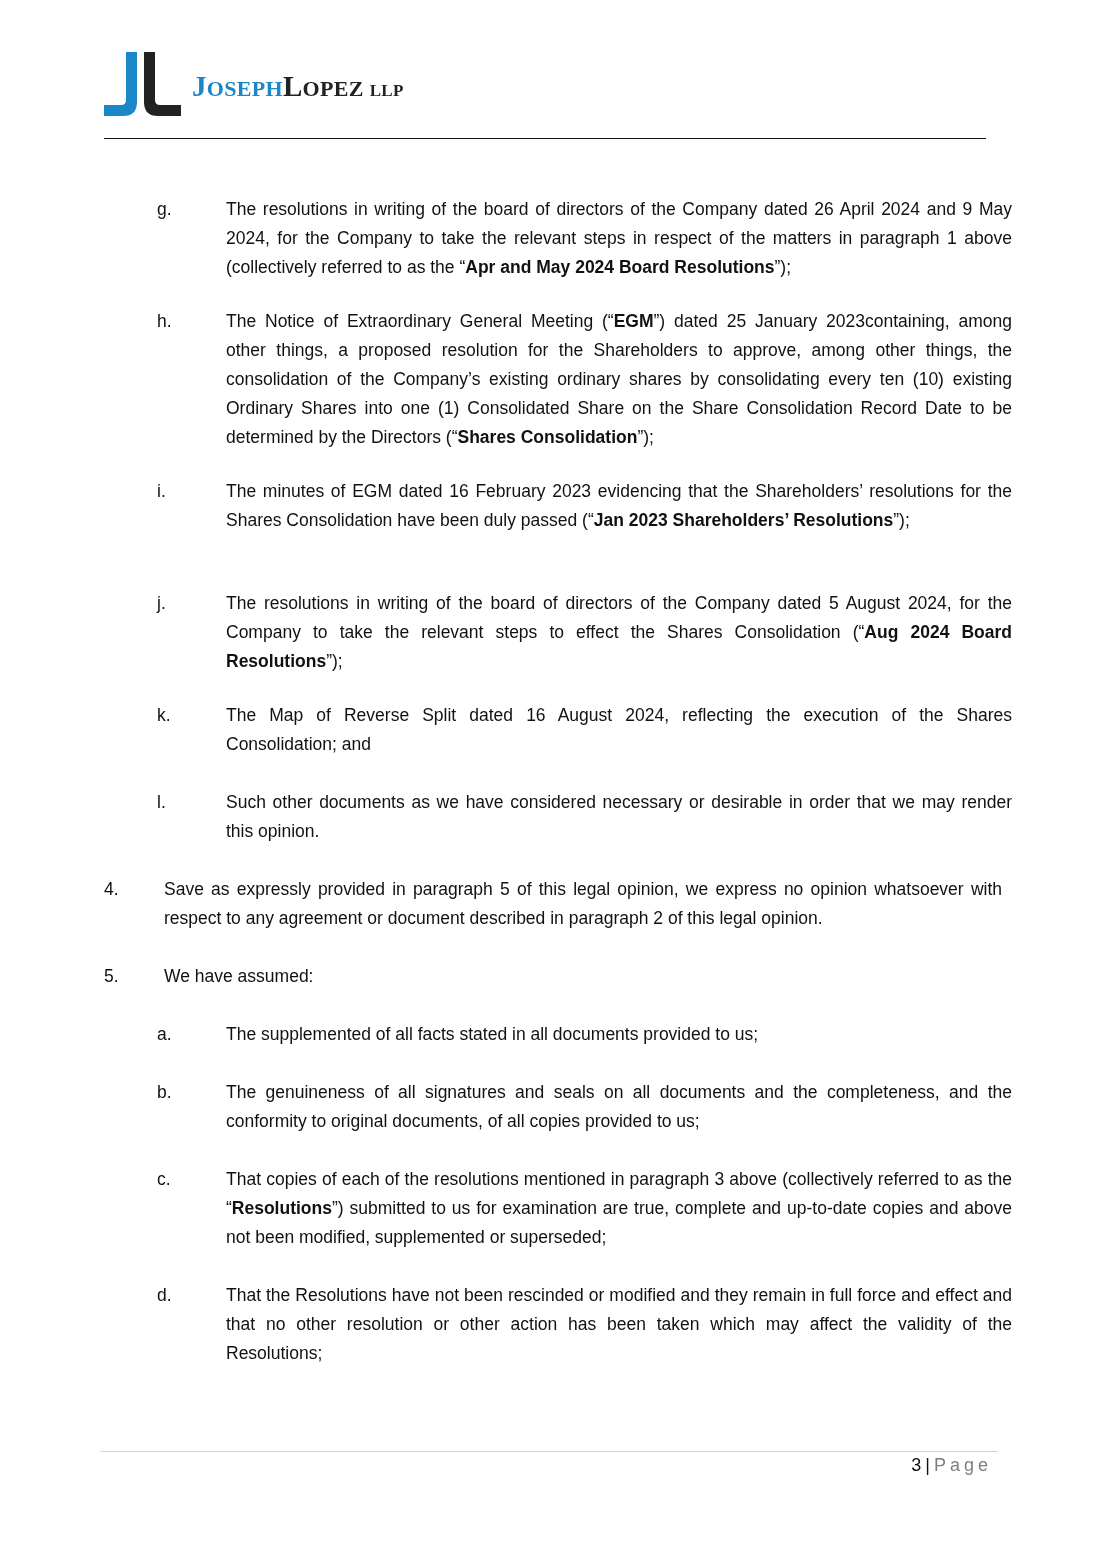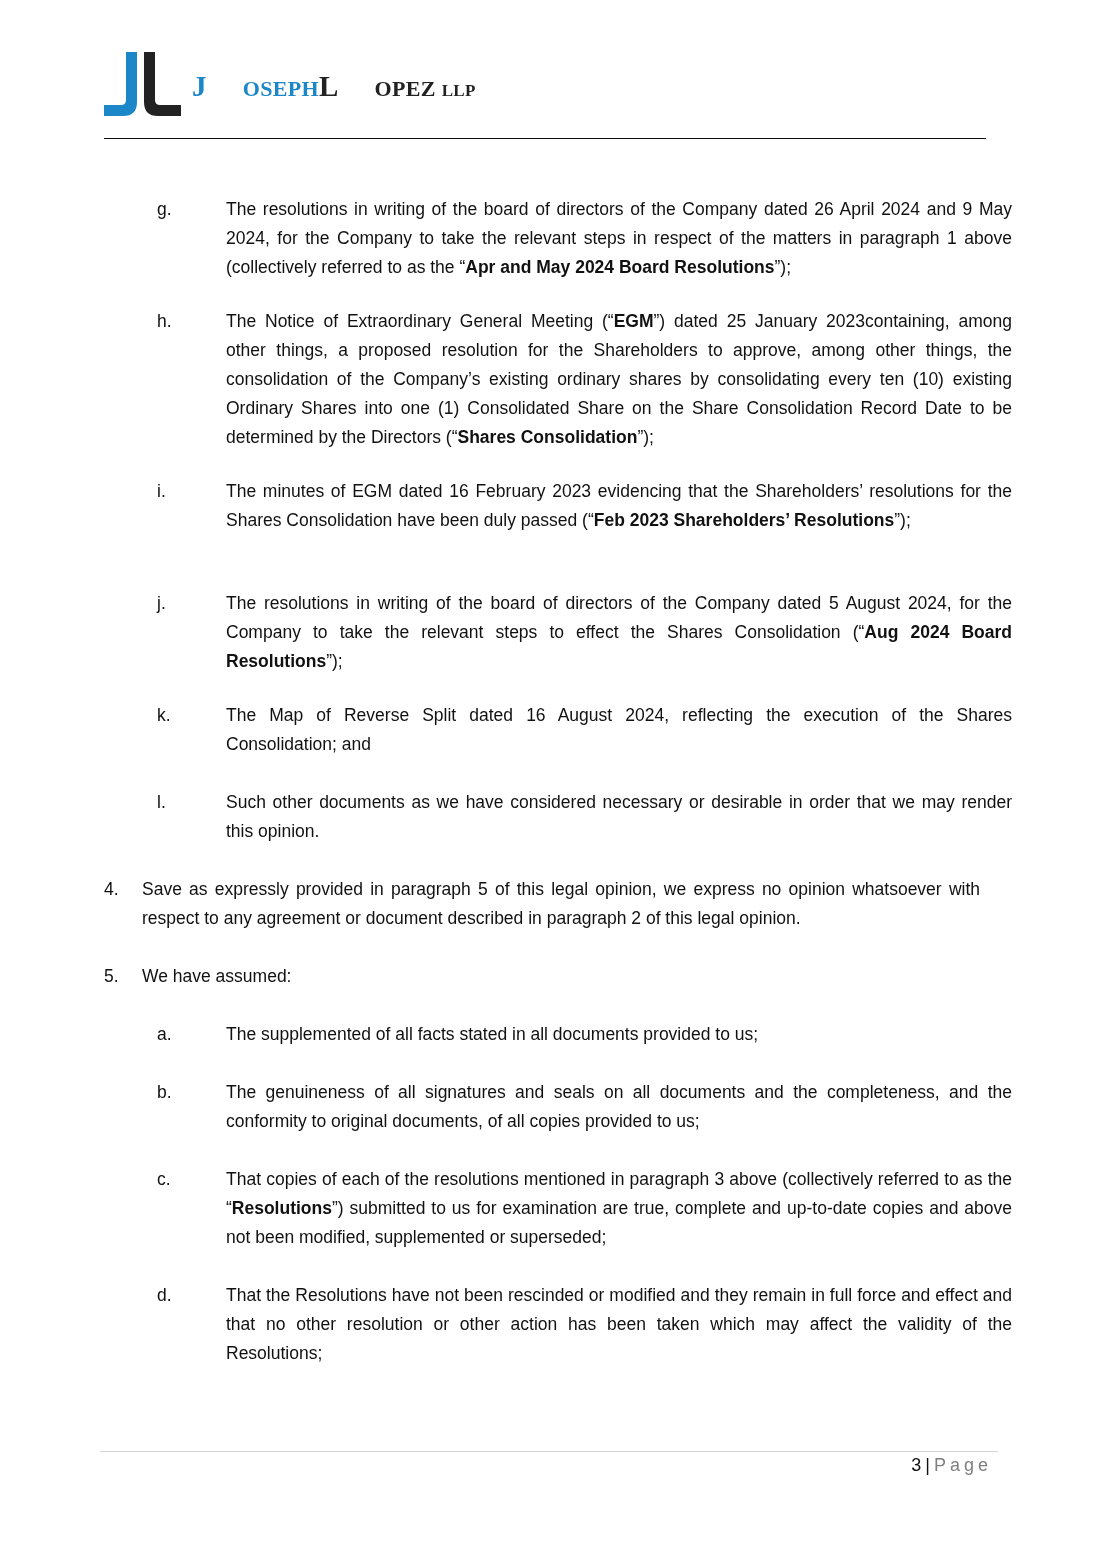--- a/index.html
+++ b/index.html
@@ -3,34 +3,34 @@
 <meta charset="utf-8">
 <style>
   html, body { margin: 0; padding: 0; background: #ffffff; }
   body { width: 1100px; height: 1556px; position: relative; overflow: hidden;
          font-family: "Liberation Sans", sans-serif; color: #111; }
   .logo { position: absolute; left: 104px; top: 52px; height: 68px; }
   .logo-mark { position: absolute; left: 0; top: 0; width: 80px; height: 68px; }
   .logo-text { position: absolute; left: 88px; top: 18px; white-space: nowrap;
                font-family: "Liberation Serif", serif; font-weight: bold; letter-spacing: 0.3px; }
   .logo-text .big { font-size: 29px; }
-  .logo-text .small { font-size: 22px; margin-left: 36px; }
+  .logo-text .small { font-size: 22px; }
   .logo-text .blue { color: #1b86c8; }
   .logo-text .dark { color: #222; }
   .logo-text .llp { font-size: 17px; color: #222; margin-left: 6px; }
   .header-rule { position: absolute; left: 104px; width: 882px; top: 138px; height: 0;
                  border-top: 1.5px solid #111; }
   .content { position: absolute; left: 0; top: 195px; width: 1100px; }
   .item { position: absolute; font-size: 17.5px; line-height: 29px; }
   .marker { position: absolute; }
   .text { position: absolute; text-align: justify; text-align-last: left; }
   .sub .marker { left: 157px; }
   .sub .text { left: 226px; width: 786px; }
   .main .marker { left: 104px; }
-  .main .text { left: 142px; width: 838px; }
+  .main .text { left: 164px; width: 838px; }
   b { font-weight: bold; }
   .footer-rule { position: absolute; left: 100px; width: 898px; top: 1451px;
                  border-top: 1px solid #d4d4d4; }
   .footer { position: absolute; right: 108px; top: 1455px; font-size: 18px; white-space: nowrap; margin-left: 36px; }
   .footer .sep { color: #111; margin: 0 4px; }
   .footer .pg { color: #7f7f7f; letter-spacing: 4px; }
 </style>
 </head>
 <body>
 
@@ -49,21 +49,21 @@
   <div class="item sub" style="top:0px">
     <span class="marker">g.</span>
     <div class="text"><span>The resolutions in writing of the board of directors of the Company dated 26 April 2024 and 9 May 2024, for the Company to take the relevant steps in respect of the matters in paragraph 1 above (collectively referred to as the “</span><b>Apr and May 2024 Board Resolutions</b><span>”);</span></div>
   </div>
   <div class="item sub" style="top:112px">
     <span class="marker">h.</span>
     <div class="text"><span>The Notice of Extraordinary General Meeting (“</span><b>EGM</b><span>”) dated 25 January 2023containing, among other things, a proposed resolution for the Shareholders to approve, among other things, the consolidation of the Company’s existing ordinary shares by consolidating every ten (10) existing Ordinary Shares into one (1) Consolidated Share on the Share Consolidation Record Date to be determined by the Directors (“</span><b>Shares Consolidation</b><span>”);</span></div>
   </div>
   <div class="item sub" style="top:282px">
     <span class="marker">i.</span>
-    <div class="text"><span>The minutes of EGM dated 16 February 2023 evidencing that the Shareholders’ resolutions for the Shares Consolidation have been duly passed (“</span><b>Feb 2023 Shareholders’ Resolutions</b><span>”);</span></div>
+    <div class="text"><span>The minutes of EGM dated 16 February 2023 evidencing that the Shareholders’ resolutions for the Shares Consolidation have been duly passed (“</span><b>Jan 2023 Shareholders’ Resolutions</b><span>”);</span></div>
   </div>
   <div class="item sub" style="top:394px">
     <span class="marker">j.</span>
     <div class="text"><span>The resolutions in writing of the board of directors of the Company dated 5 August 2024, for the Company to take the relevant steps to effect the Shares Consolidation (“</span><b>Aug 2024 Board Resolutions</b><span>”);</span></div>
   </div>
   <div class="item sub" style="top:506px">
     <span class="marker">k.</span>
     <div class="text"><span>The Map of Reverse Split dated 16 August 2024, reflecting the execution of the Shares Consolidation; and</span></div>
   </div>
   <div class="item sub" style="top:593px">

